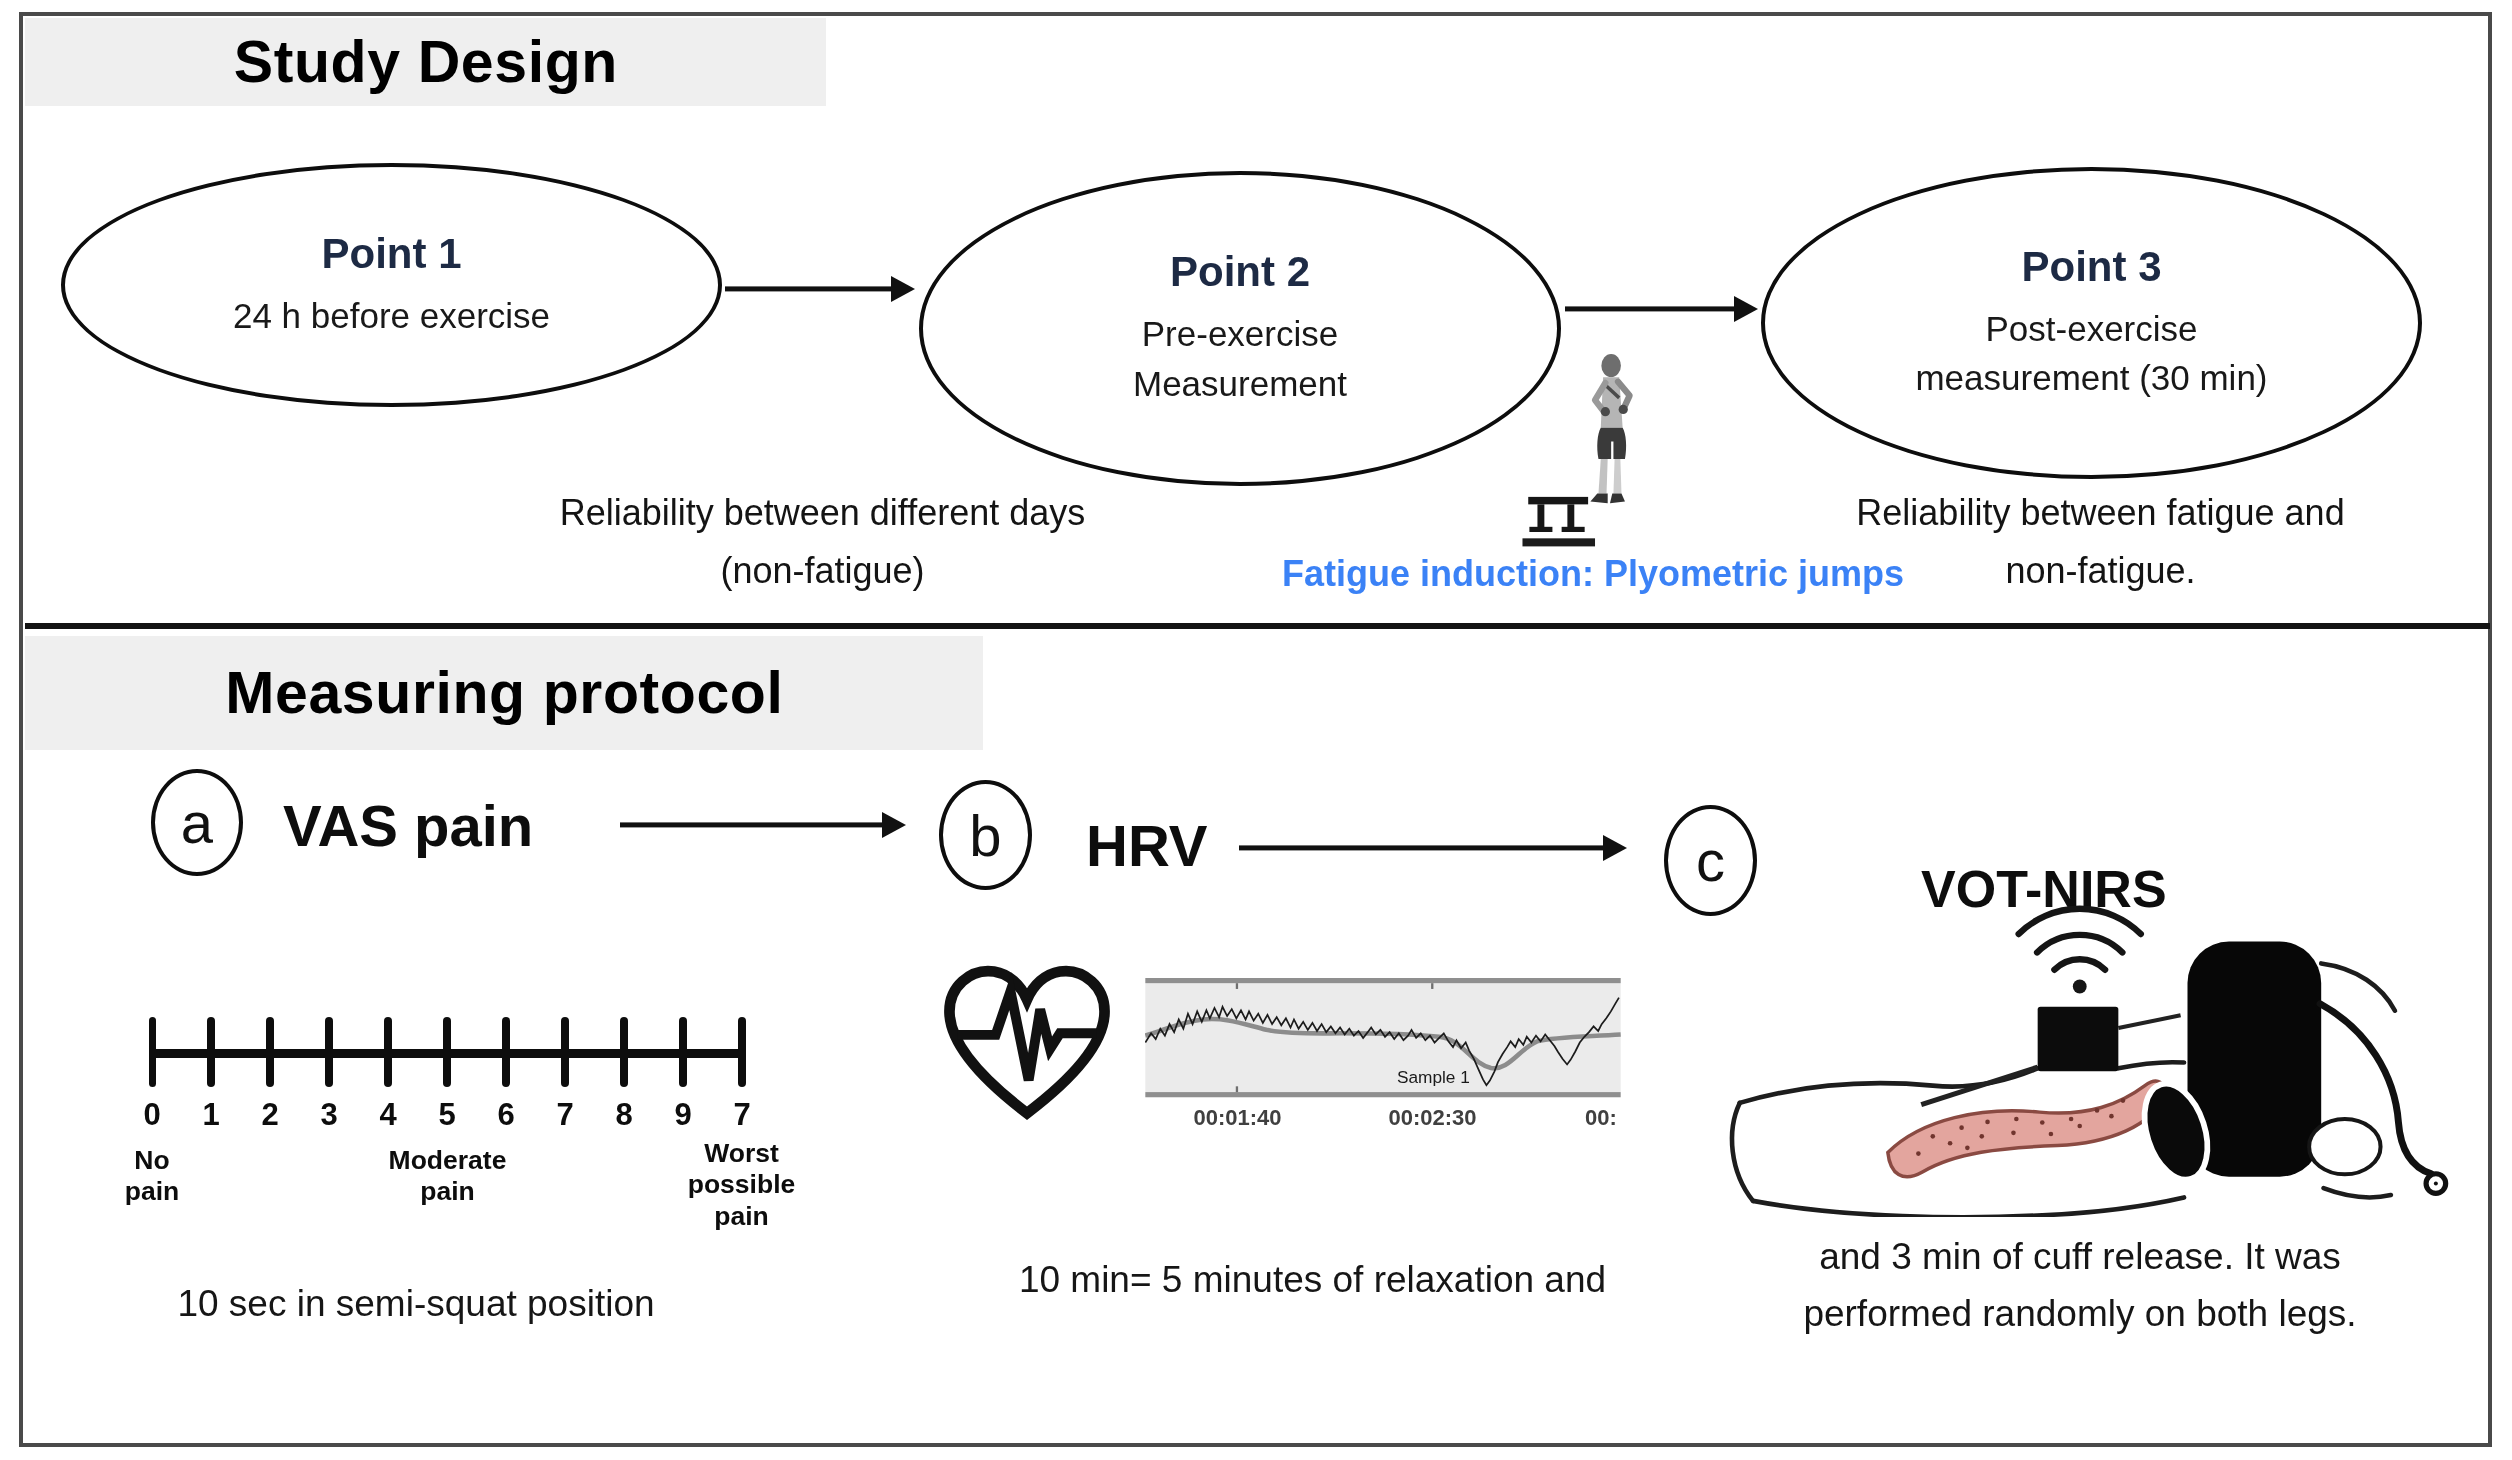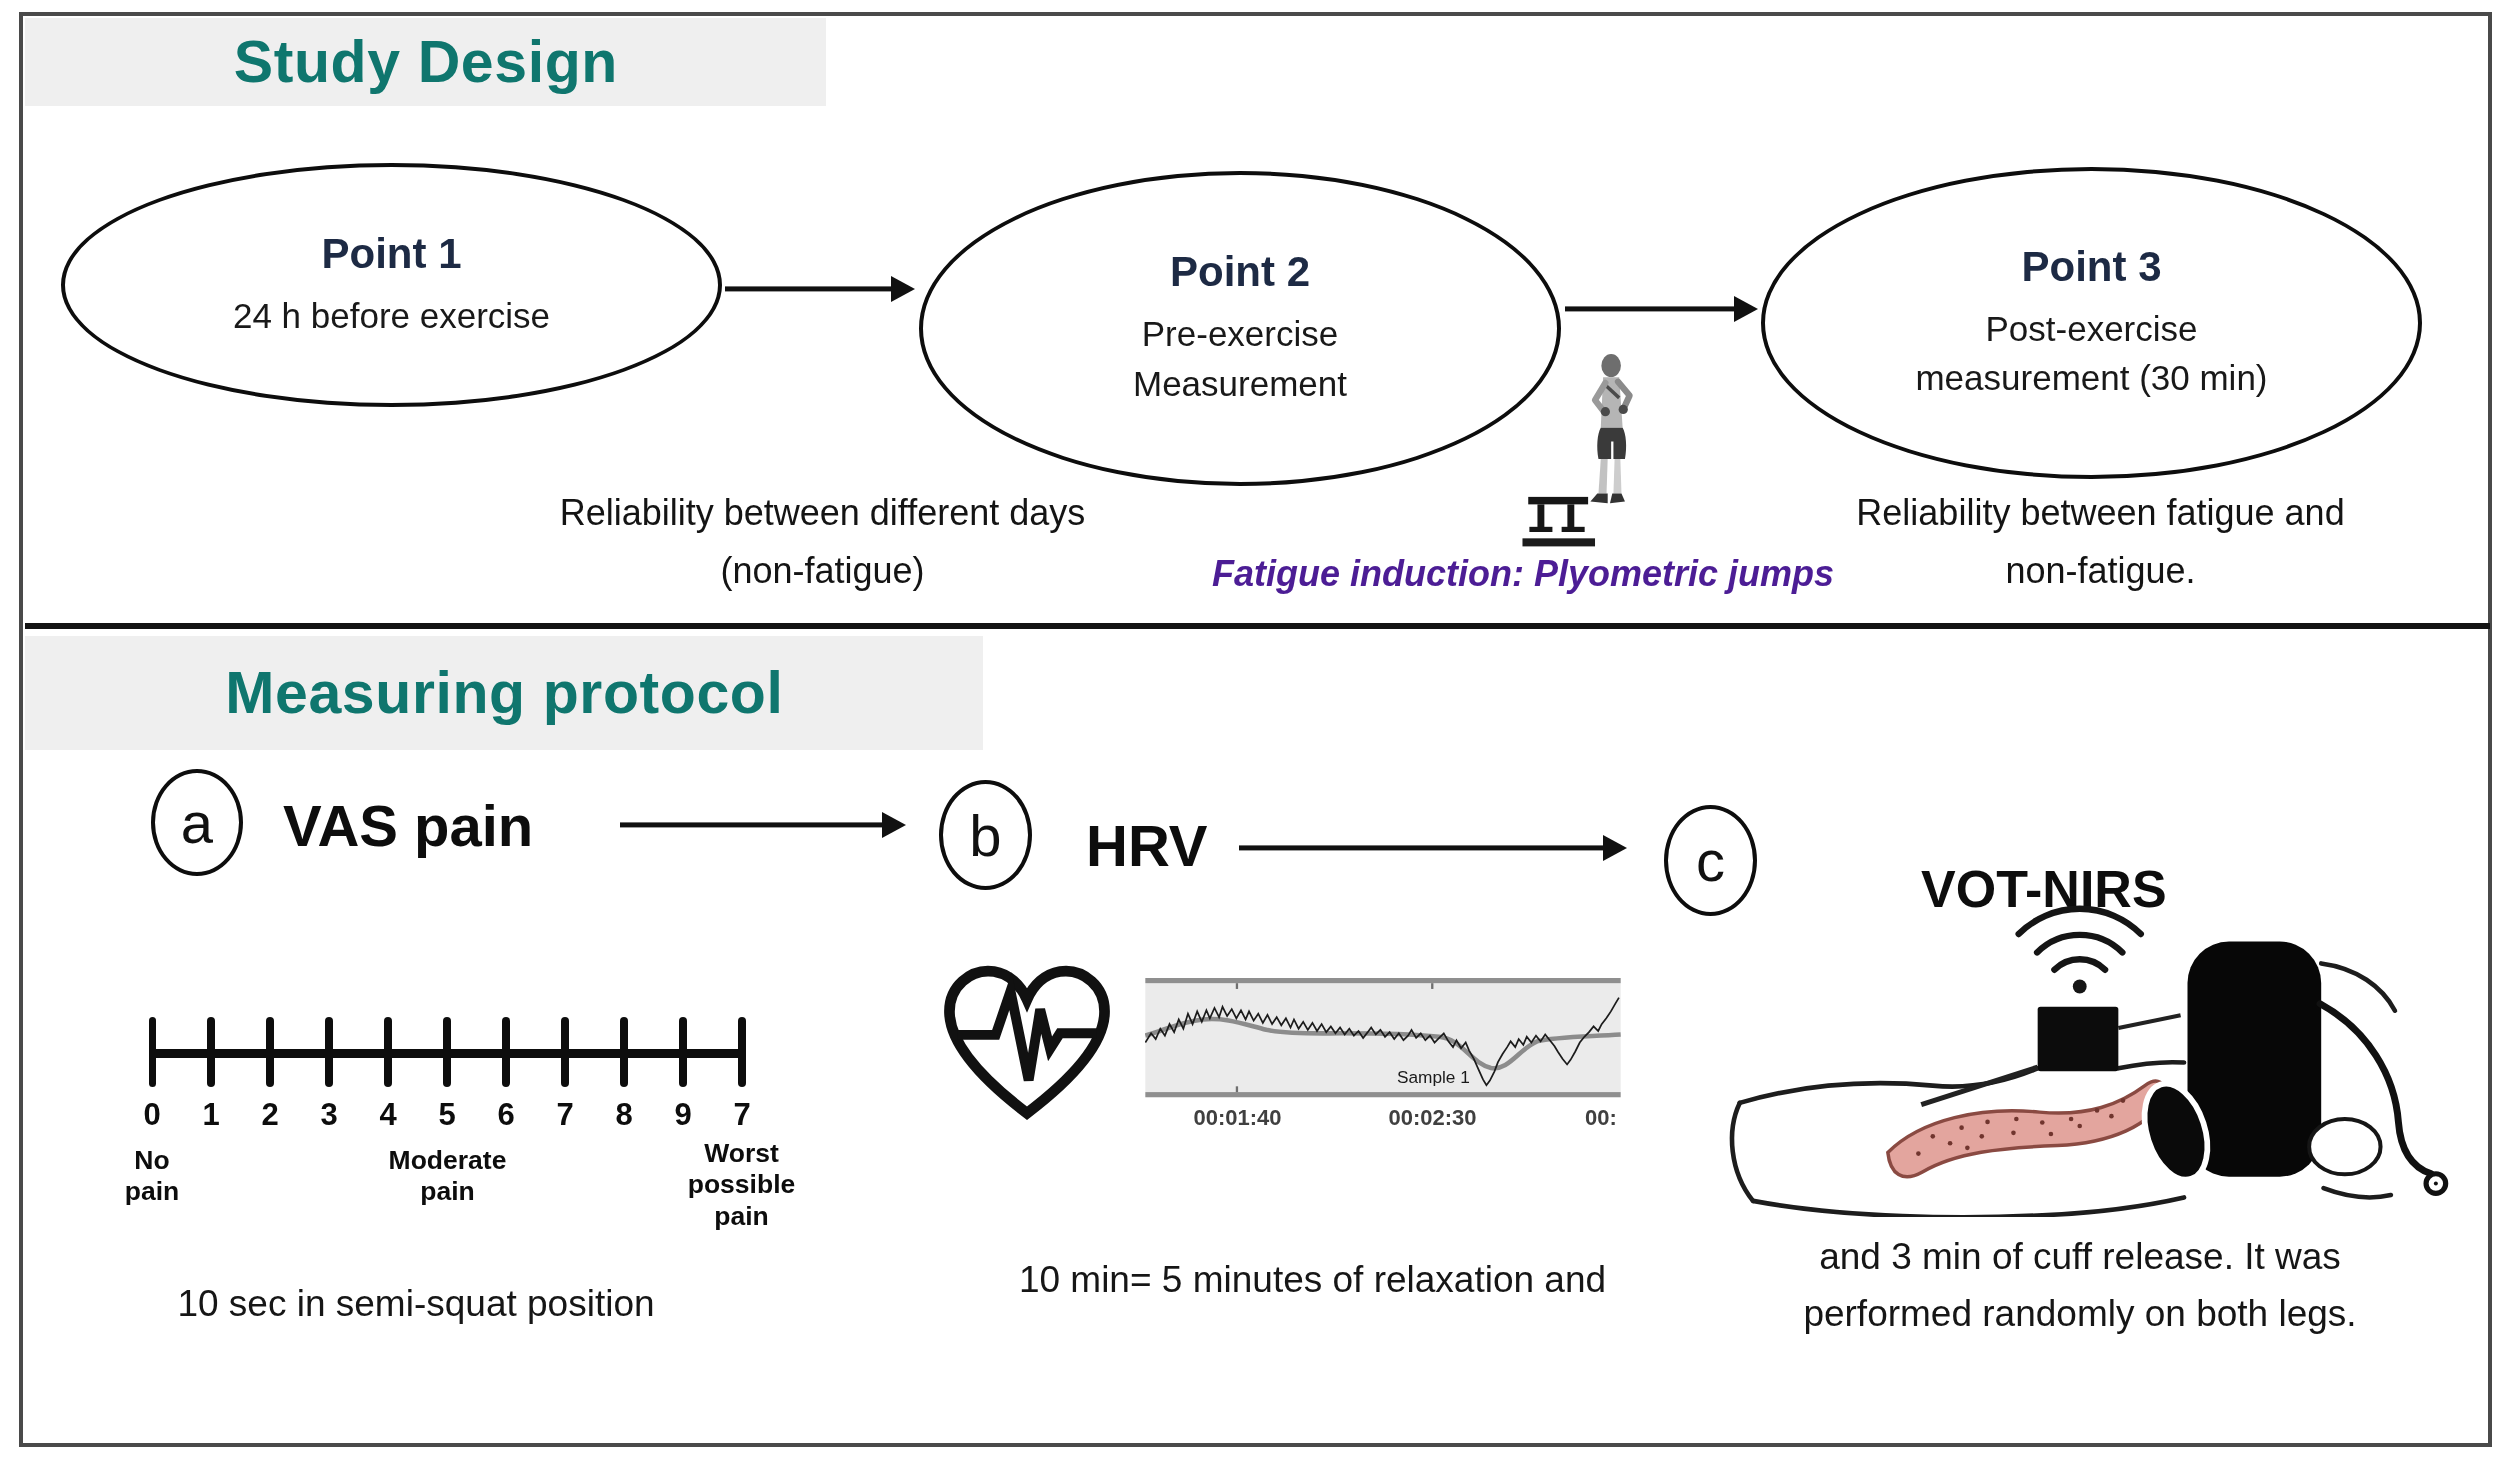--- a/index.html
+++ b/index.html
@@ -7,31 +7,31 @@
     width:2512px;height:1461px;position:relative;background:#ffffff;
     font-family:"Liberation Sans", sans-serif;color:#111;overflow:hidden;
   }
   .abs{position:absolute;}
   .frame{
     left:19px;top:11.5px;width:2465px;height:1427px;
     border:4.6px solid #4a4a4a;background:#ffffff;
   }
   .banner{
     background:#efefef;display:flex;align-items:center;justify-content:center;
-    font-weight:bold;font-size:59px;letter-spacing:0.6px;color:#0f766e;
+    font-weight:bold;font-size:59px;letter-spacing:0.6px;color:#000000;
   }
   .ellipse{
     border:4.6px solid #0d0d0d;border-radius:50%;background:#fff;
     display:flex;flex-direction:column;align-items:center;justify-content:center;
     text-align:center;box-sizing:border-box;
   }
   .pt-title{font-size:42px;font-weight:bold;color:#1d2a44;margin-bottom:12.7px;}
   .pt-line{font-size:35px;color:#191919;line-height:1.42;}
   .note{font-size:36px;color:#141414;text-align:center;line-height:1.6;}
-  .fatigue{font-size:36px;font-weight:600;color:#4c1d95;text-align:left;font-style:italic;}
+  .fatigue{font-size:36px;font-weight:600;color:#3b82f6;text-align:right;}
   .divider{background:#141414;}
   .letter-circle{
     border:4px solid #0d0d0d;border-radius:50%;background:#fff;
     display:flex;align-items:center;justify-content:center;
     font-size:58px;color:#111;box-sizing:border-box;
   }
   .step-label{font-size:58px;font-weight:bold;color:#0d0d0d;white-space:nowrap;}
   .arrow .shaft{position:absolute;left:0;right:17.3px;top:50%;transform:translateY(-50%);height:5.2px;background:#111;}
   .arrow .head{position:absolute;right:0;top:50%;transform:translateY(-50%);width:0;height:0;
     border-left:24px solid #111;border-top:13.3px solid transparent;border-bottom:13.3px solid transparent;}

